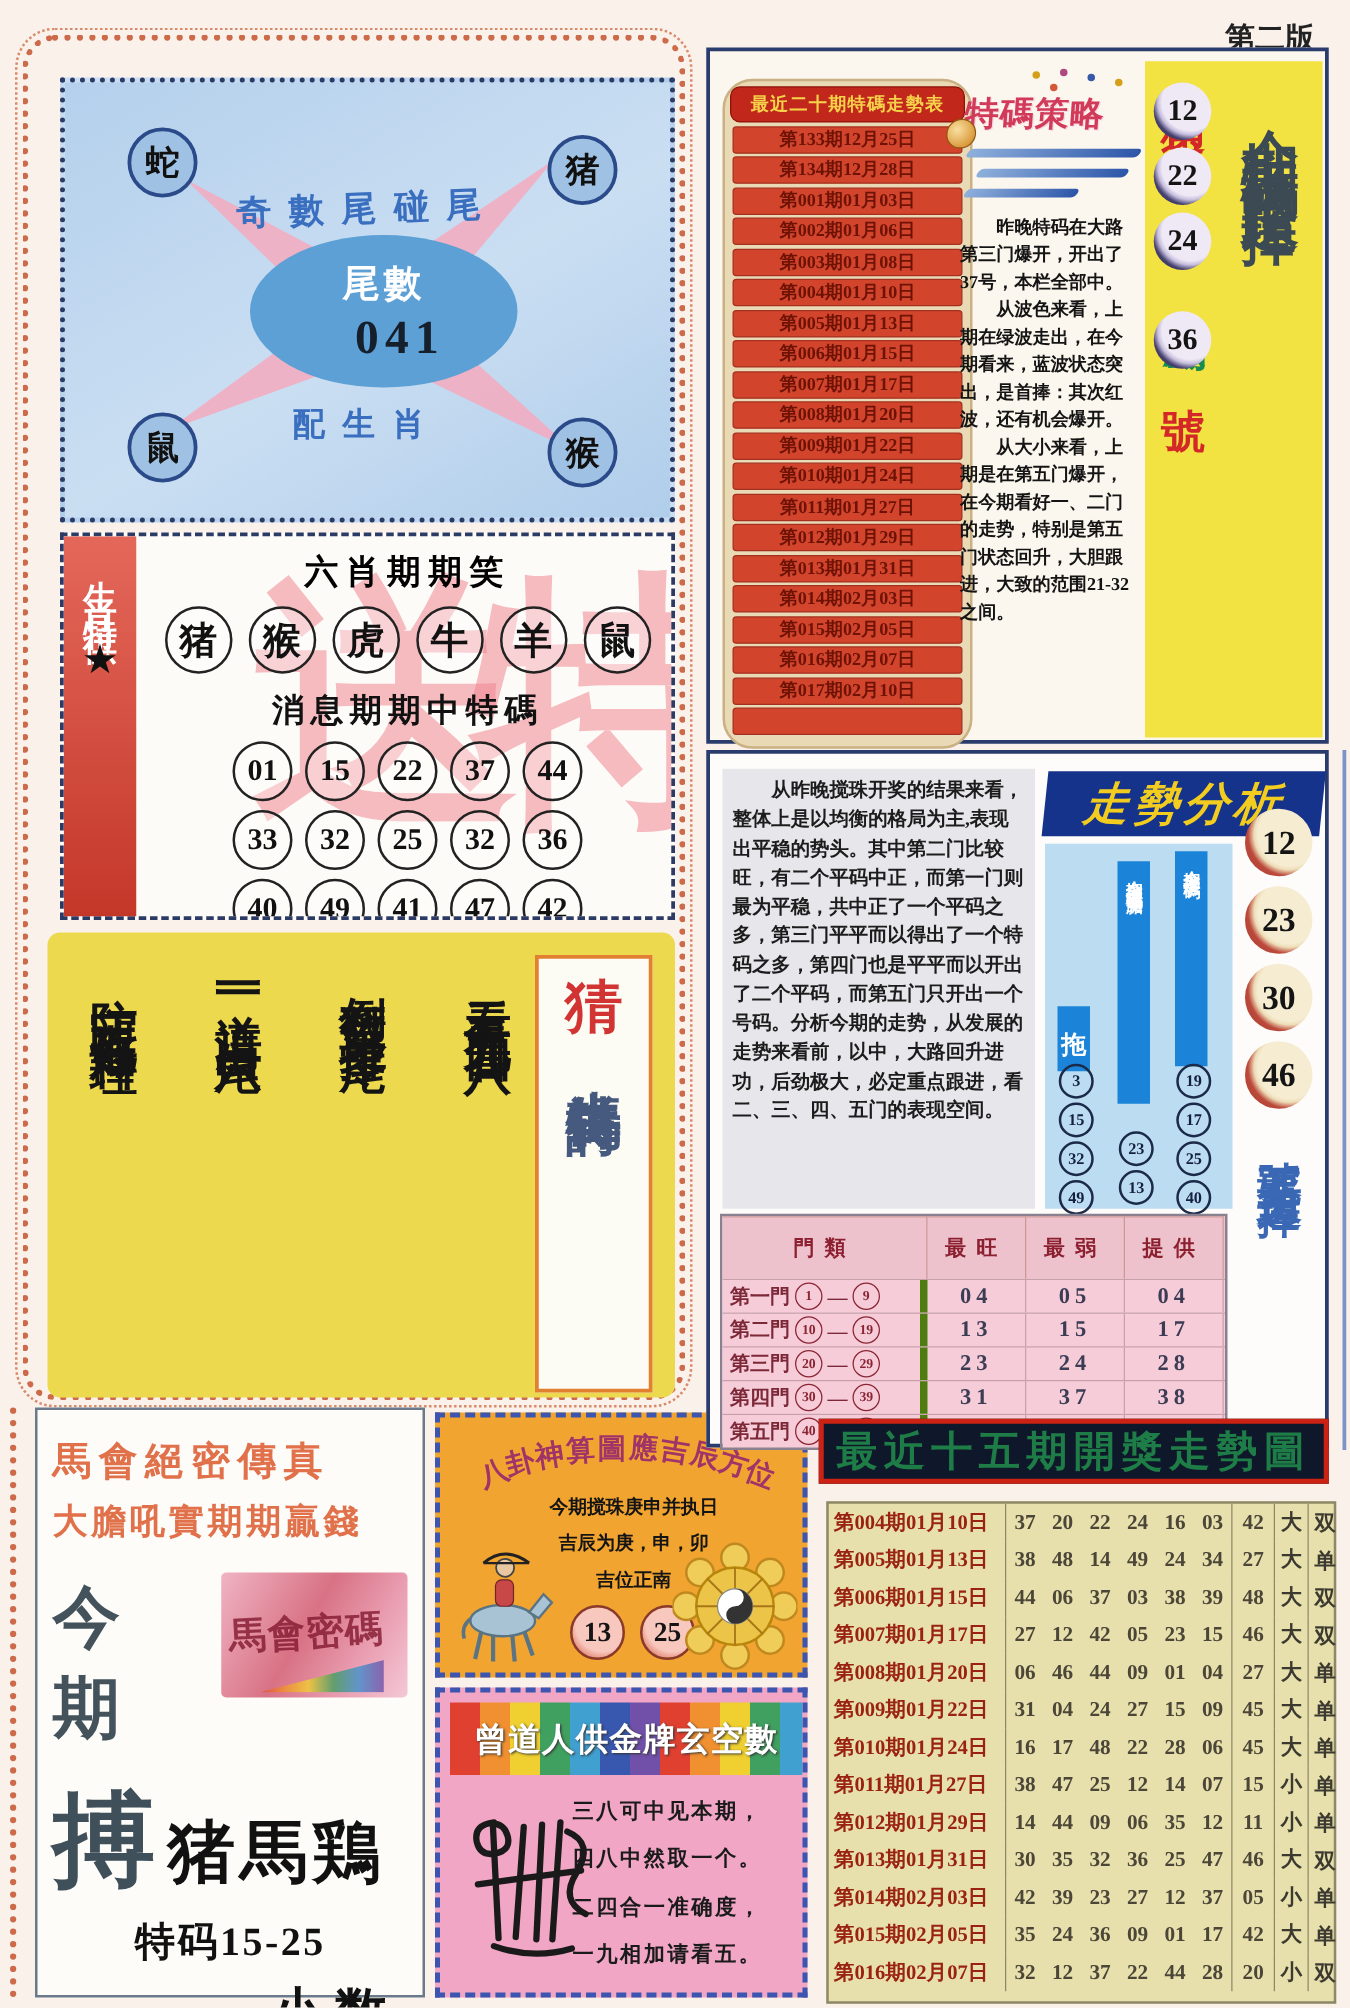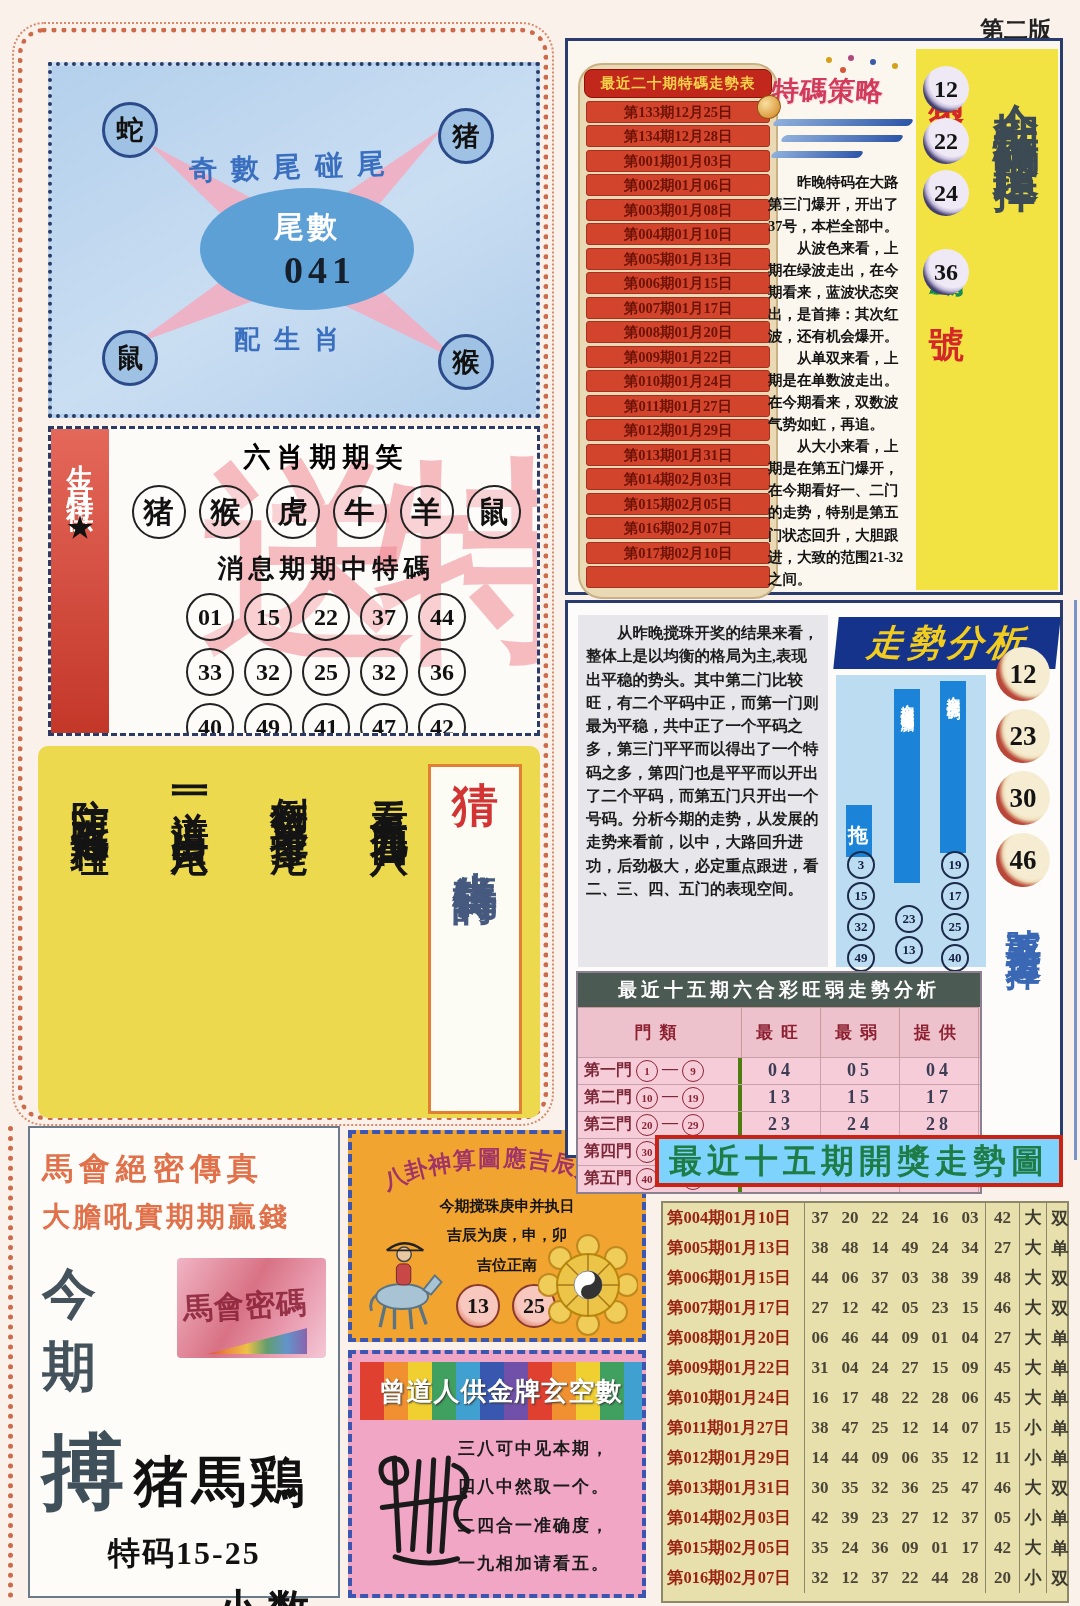--- a/index.html
+++ b/index.html
@@ -135,29 +135,29 @@
   .atitle span{color:#f2cc1e;font-size:36px;font-weight:900;letter-spacing:4px;font-style:italic}
   .bluebox{position:absolute;left:268px;top:72px;width:150px;height:292px;background:#bcdcf2}
   .bbar{position:absolute;width:26px;background:#1b84d8;display:flex;align-items:flex-start;justify-content:center}
   .bbar .vtext{color:#fff;font-weight:bold;letter-spacing:2px;margin-top:4px}
   .cstack{position:absolute;display:flex;flex-direction:column;gap:3px;align-items:center}
   .doortbl{position:absolute;left:8px;top:368px;width:402px;border:2px solid #8a8090}
   .dt-title{background:#4c5a54;color:#fff;font-size:19px;font-weight:bold;text-align:center;padding:4px 0;letter-spacing:4px}
   .dt-head{display:grid;grid-template-columns:164px 79px 79px 79px;background:#eec2cc}
   .dt-head span{color:#8c2030;font-weight:900;font-size:17px;text-align:center;padding:13px 0;letter-spacing:8px;border-right:1px solid #c99;border-top:1px solid #c99}
   .dt-rows .tr{display:grid;grid-template-columns:164px 79px 79px 79px;background:#f6ccd8;border-top:1px solid #c8a0aa}
-  .dt-rows .door{display:flex;align-items:flex-start;gap:4px;padding:2px 6px;font-size:16px;font-weight:bold;color:#7c2838;border-right:4px solid #4d7c0f}
+  .dt-rows .door{display:flex;align-items:flex-end;gap:4px;padding:2px 6px;font-size:16px;font-weight:bold;color:#7c2838;border-right:6px solid #4d7c0f}
   .dt-rows .v{font-size:18px;font-weight:900;color:#3c3c55;text-align:center;padding:2px 0;letter-spacing:4px;border-right:1px solid #c8a0aa}
   .pursue{position:absolute;left:424px;top:40px;width:62px;height:512px;display:flex;flex-direction:column;align-items:center}
   .cball{width:54px;height:54px;margin:4px 0;font-size:27px;color:#141414;
          background:radial-gradient(circle at 66% 38%,#f6ecd2 52%,#eddcb6 58%,#bc4a3c 68%,#a33428 100%)}
   .pursue .vtext{font-size:36px;font-weight:900;color:#3a68b4;letter-spacing:5px;margin-top:10px}
   
   .panelI{left:655px;top:1135px;width:418px;height:466px}
-  .itile{width:408px;height:52px;background:#7dd3fc;border:4px solid #cc2214;box-sizing:border-box;
+  .itile{width:408px;height:52px;background:#0f172a;border:4px solid #cc2214;box-sizing:border-box;
          display:flex;align-items:center;justify-content:center}
   .itile span{color:#1e7c46;font-size:33px;font-weight:900;letter-spacing:5px}
   .drawtbl{position:absolute;left:6px;top:66px;width:404px;height:398px;background:#e7e0ac;border:2px solid #8e8868}
   .drawtbl .tr{display:grid;grid-template-columns:142px 30px 30px 30px 30px 30px 30px 35px 27px 26px;height:30px;align-items:center}
   .drawtbl .dt{font-size:16.5px;font-weight:bold;color:#9a2212;padding-left:4px;border-right:1.5px solid #8e8868;height:30px;line-height:30px}
   .drawtbl .n{font-size:17px;font-weight:bold;color:#4c4638;text-align:center}
   .drawtbl .sp{font-size:17px;font-weight:bold;color:#4c4638;text-align:center;border-left:1.5px solid #8e8868;border-right:1.5px solid #8e8868;height:30px;line-height:30px}
   .drawtbl .sz{font-size:17px;font-weight:bold;color:#3c3a30;text-align:center;border-right:1.5px solid #8e8868;height:30px;line-height:30px}
   .drawtbl .pr{font-size:17px;font-weight:bold;color:#3c3a30;text-align:center}
   .edgeline{position:absolute;right:3px;top:600px;width:3px;height:560px;background:#7a94c8}
@@ -369,21 +369,20 @@
     <div class="logo-dots"></div>
     <div class="logo-title">特碼策略<span class="logo-ball"></span></div>
     <div class="swoosh" style="left:6px;top:62px;width:138px"></div>
     <div class="swoosh" style="left:14px;top:78px;width:120px"></div>
     <div class="swoosh" style="left:4px;top:94px;width:90px"></div>
   </div>
   <div class="gtext">
 
   <p>昨晚特码在大路第三门爆开，开出了37号，本栏全部中。</p>
       <p>从波色来看，上期在绿波走出，在今期看来，蓝波状态突出，是首捧：其次红波，还有机会爆开。</p>
-      <p>从单双来看，上期是在单数波走出。在今期看来，双数波气势如虹，再追。</p>
       <p>从大小来看，上期是在第五门爆开，在今期看好一、二门的走势，特别是第五门状态回升，大胆跟进，大致的范围21-32之间。</p>
     </div>
   <div class="ystrip">
     <div class="ypick">
       <div class="red vtext">精選</div>
       <div style="display:flex;flex-direction:column;align-items:center">
 
       <div class="ball lball">12</div>
           <div class="ball lball">22</div>
           <div class="ball lball">24</div>
@@ -430,21 +429,20 @@
       </div>
     <div class="cstack" style="left:105px;top:176px">
 
     <span class="mini-circ">19</span>
         <span class="mini-circ">17</span>
         <span class="mini-circ">25</span>
         <span class="mini-circ">40</span>
       </div>
   </div>
   <div class="doortbl">
-    <div class="dt-title">最近十五期六合彩旺弱走勢分析</div>
     <div class="dt-head">
 
     <span>門類</span>
         <span>最旺</span>
         <span>最弱</span>
         <span>提供</span>
       </div>
     <div class="dt-rows">
 
         <div class="tr">

